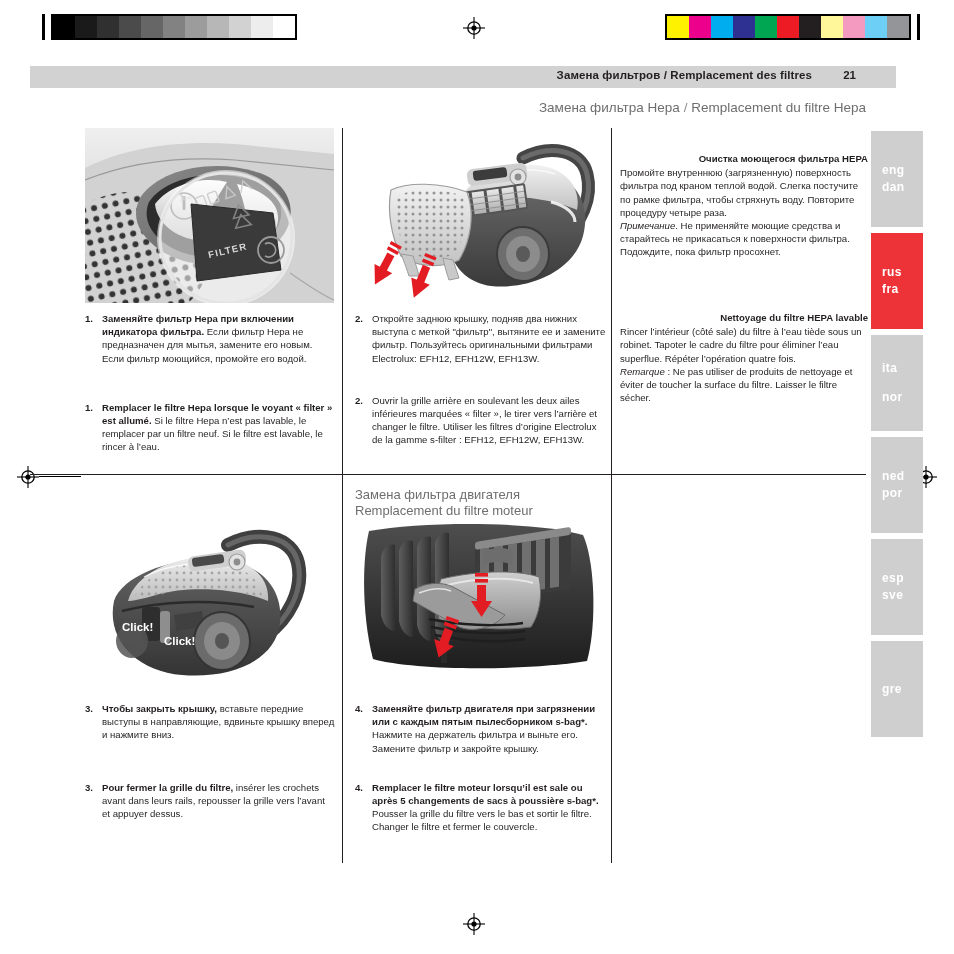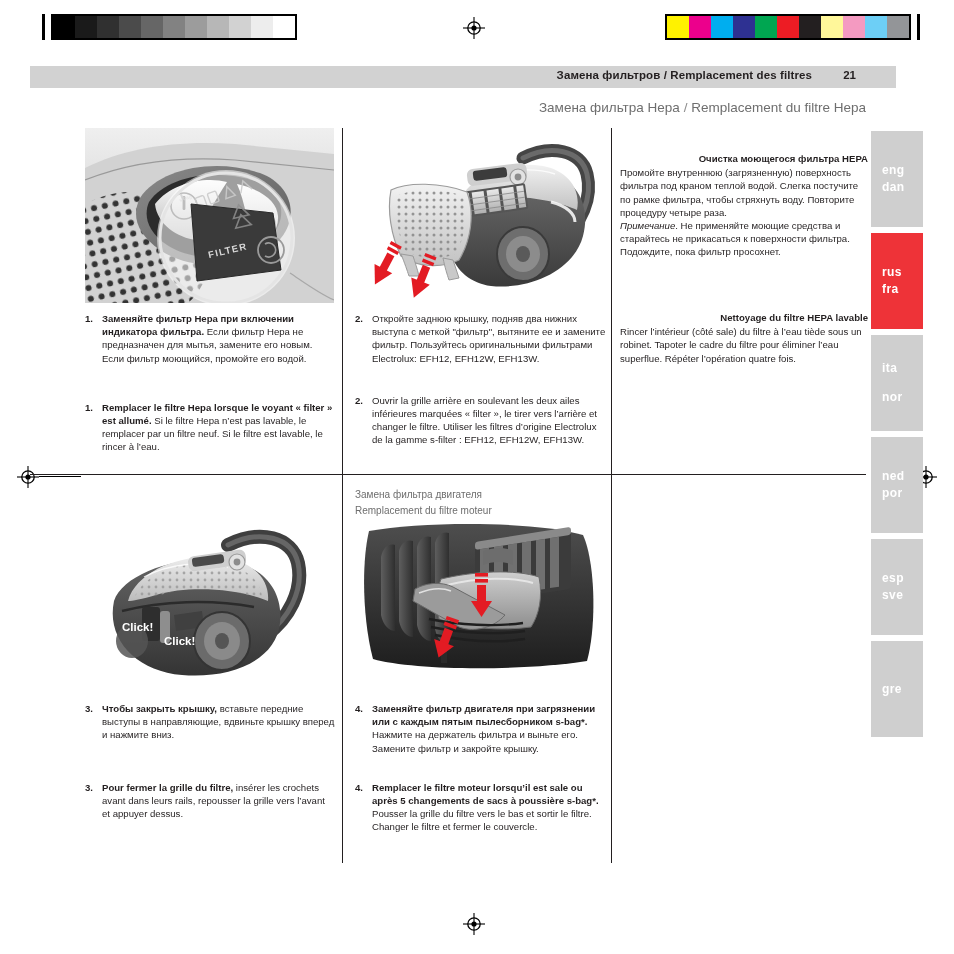--- a/index.html
+++ b/index.html
@@ -73,21 +73,21 @@
   .step .txt{flex:1;}
 
   .blk-title{
     font-size:9.6px;line-height:13.2px;font-weight:bold;color:#231f20;
     margin-bottom:1px;
     text-align:right;
   }
 
   .section-head{
     position:absolute;left:355px;top:487px;
-    font-size:10px;line-height:16px;color:#6e6e6e;
+    font-size:13px;line-height:16px;color:#6e6e6e;
   }
 
   
   .fig{position:absolute;overflow:hidden;}
   .f1{left:85px;top:128px;width:249px;height:175px;}
   .f2{left:355px;top:128px;width:248px;height:176px;}
   .f3{left:70px;top:515px;width:249px;height:170px;}
   .f4{left:355px;top:521px;width:247px;height:152px;}
   .fig svg{display:block;width:100%;height:100%;}
 
@@ -508,20 +508,21 @@
 
   <div class="col c3" style="top:152px;">
     <div class="blk-title">Очистка моющегося фильтра HEPA</div>
     <div class="para">Промойте внутреннюю (загрязненную) поверхность фильтра под краном теплой водой. Слегка постучите по рамке фильтра, чтобы стряхнуть воду. Повторите процедуру четыре раза.</div>
     <div class="para"><i>Примечание</i><span>. Не применяйте моющие средства и старайтесь не прикасаться к поверхности фильтра. Подождите, пока фильтр просохнет.</span></div>
   </div>
 
   <div class="col c3" style="top:311px;">
     <div class="blk-title">Nettoyage du filtre HEPA lavable</div>
     <div class="para">Rincer l’intérieur (côté sale) du filtre à l’eau tiède sous un robinet. Tapoter le cadre du filtre pour éliminer l’eau superflue. Répéter l’opération quatre fois.</div>
+    <div class="para"><i>Remarque</i><span> : Ne pas utiliser de produits de nettoyage et éviter de toucher la surface du filtre. Laisser le filtre sécher.</span></div>
   </div>
 
   <div class="lang" id="lang-tabs" style="top:131px;">
       <div class="tab" style="height: 96px;">
         <span>eng</span>
         <span>dan</span>
       </div>
       <div class="tab active" style="height: 96px;">
         <span>rus</span>
         <span>fra</span>

